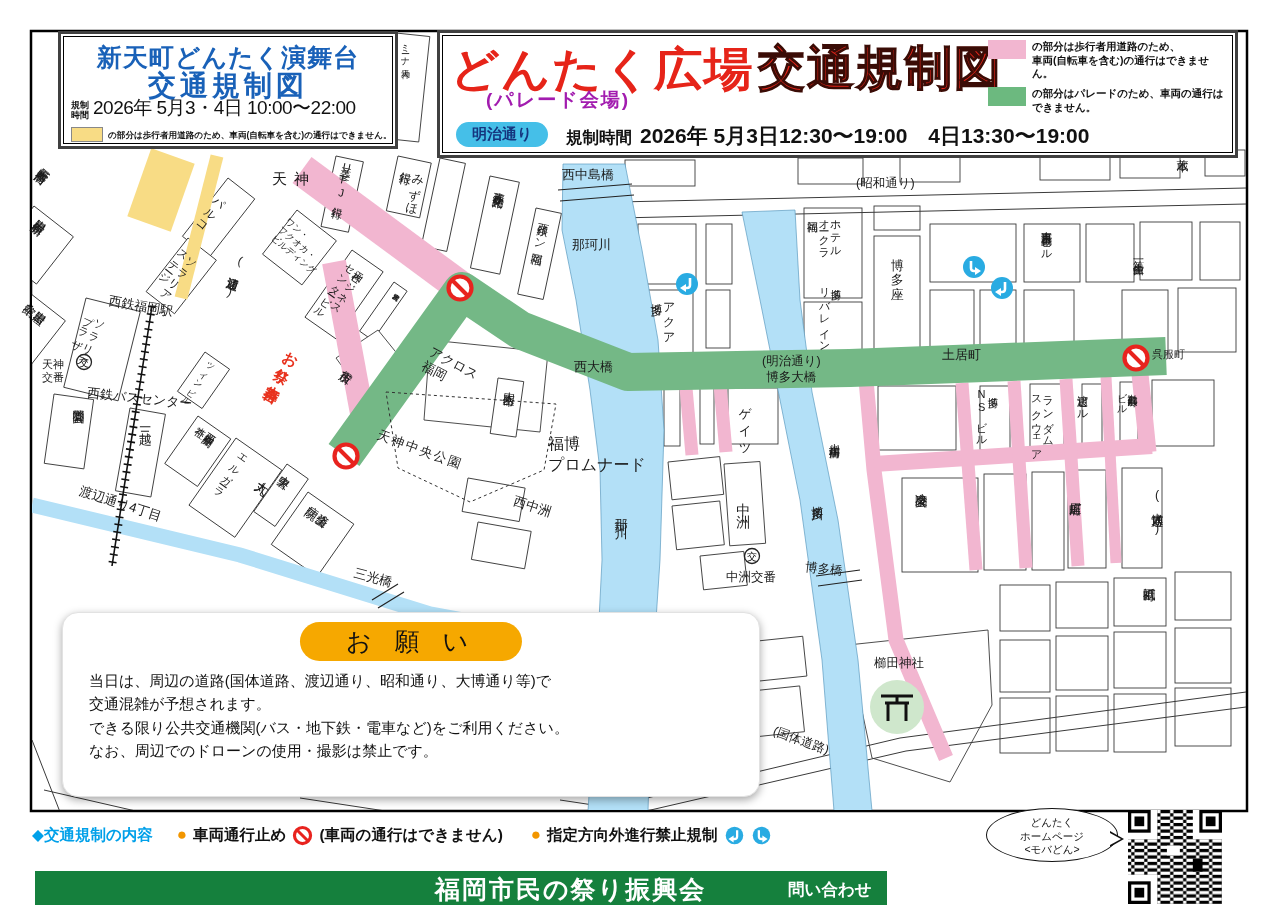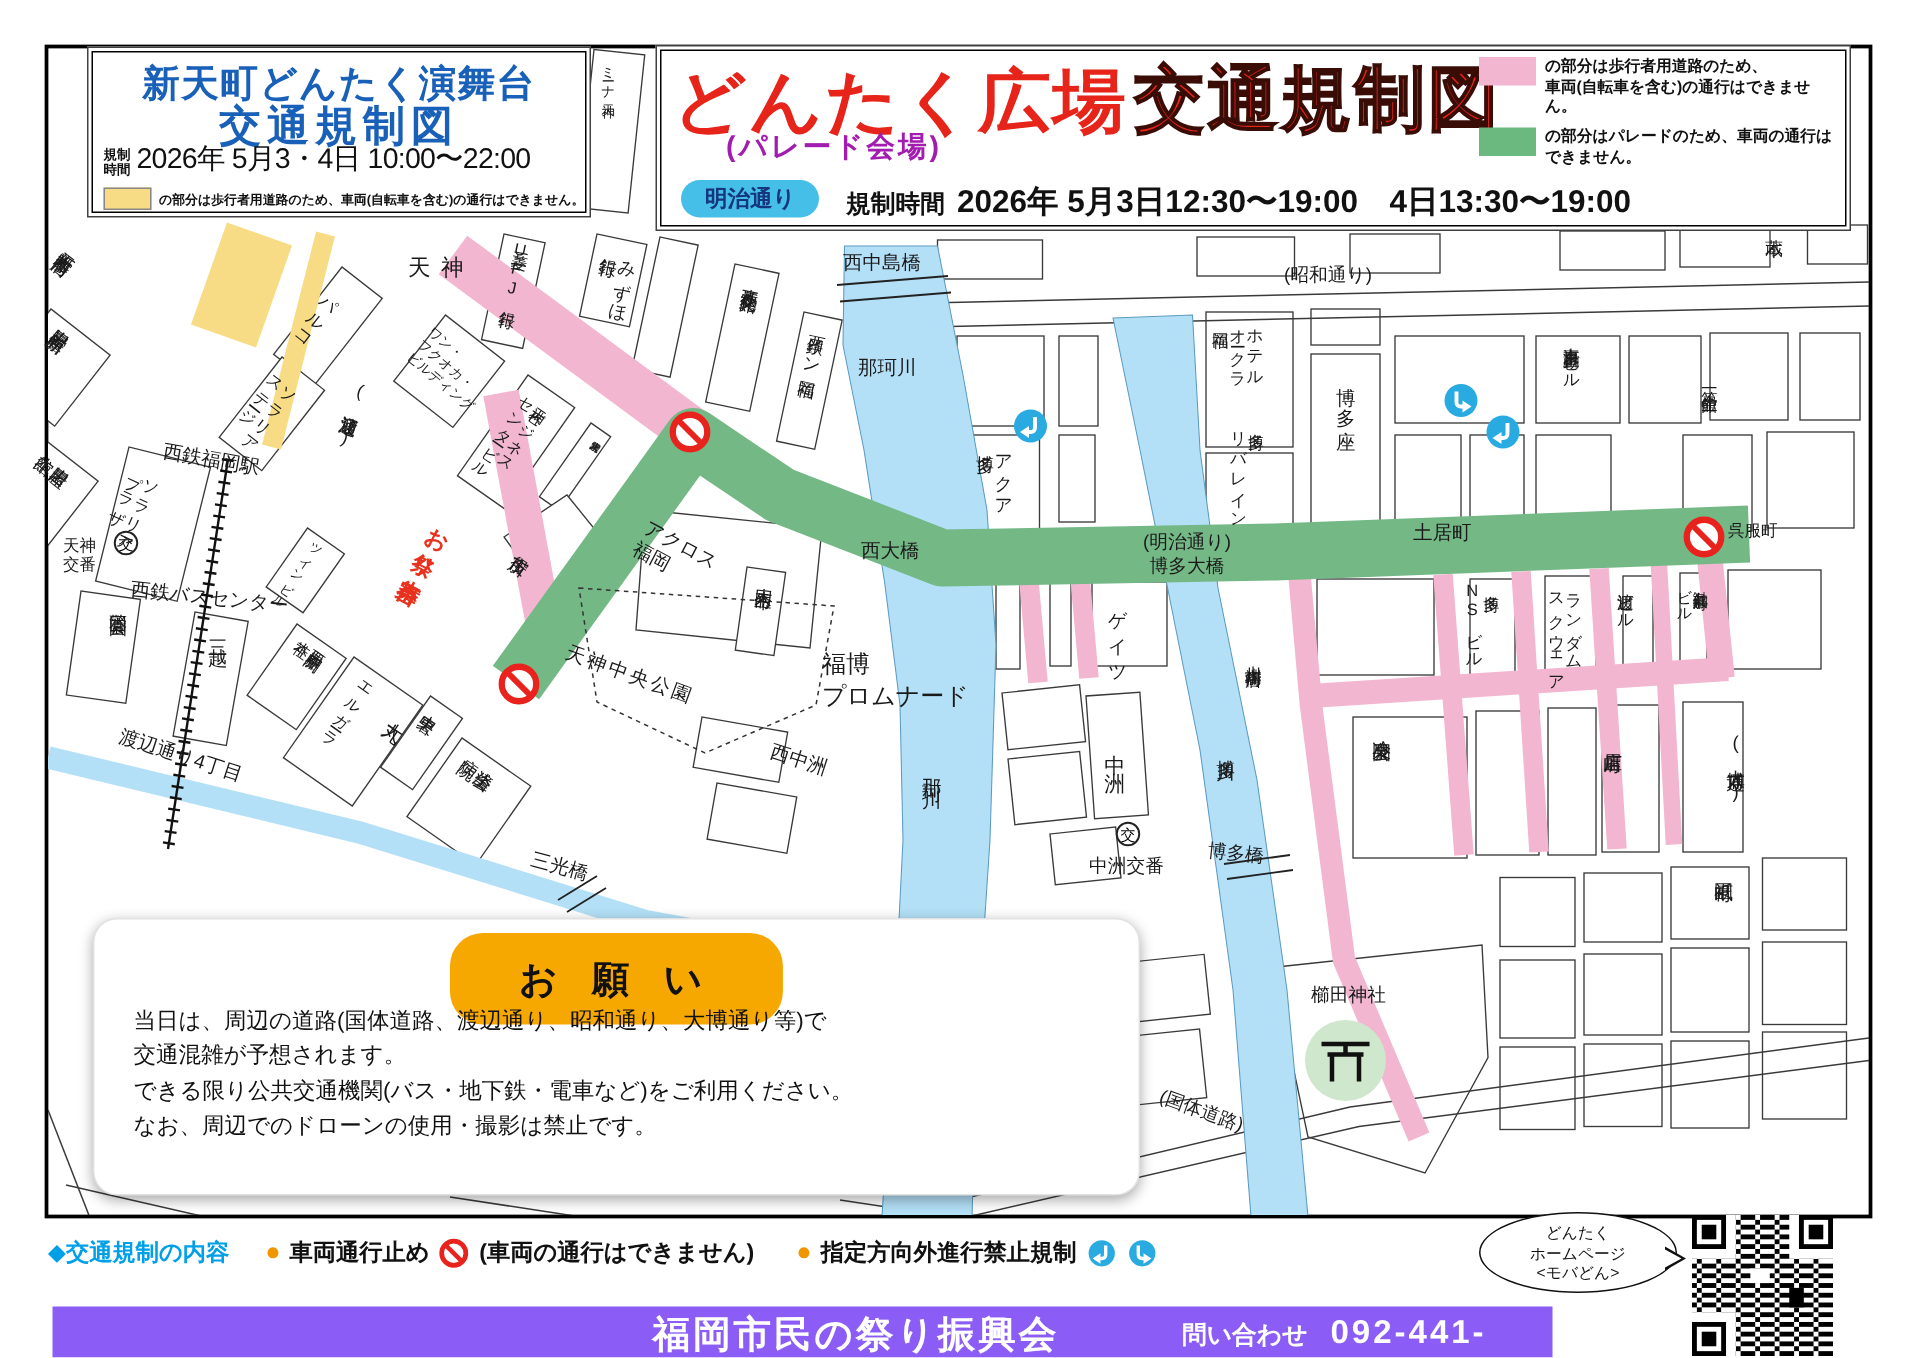--- a/index.html
+++ b/index.html
@@ -3,21 +3,21 @@
 <meta charset="utf-8">
 <style>
   html,body{margin:0;padding:0}
   body{width:1280px;height:905px;position:relative;background:#fff;
        font-family:"Liberation Sans","DejaVu Sans",sans-serif;overflow:hidden;color:#111}
   
   .ml{position:absolute;font-size:12px;line-height:1.15;white-space:pre-line;
       transform-origin:0 0;color:#1a1a1a;z-index:5}
   .v{writing-mode:vertical-rl;text-orientation:upright;letter-spacing:1px;line-height:1.05}
   
-  .dbl{position:absolute;background:#fff;border:1px solid #404040;z-index:20}
+  .dbl{position:absolute;background:#fff;border:3px solid #404040;z-index:20}
   .dbl::after{content:"";position:absolute;inset:2px;border:1px solid #000;pointer-events:none}
   
   .stage-title{position:absolute;width:100%;text-align:center;font-weight:bold;color:#1961b8}
   .stage-time-label{position:absolute;left:10px;top:66px;font-size:9px;font-weight:bold;white-space:pre-line;line-height:1.15}
   .stage-time{position:absolute;left:32px;top:61px;font-size:19px;font-weight:normal;letter-spacing:-.5px}
   .stage-legend{position:absolute;left:10px;top:93px;display:flex;align-items:flex-end;gap:5px}
   .swatch{display:inline-block;border:1px solid #888}
   
   .mh-t1{position:absolute;left:10px;top:6px;font-size:46px;font-weight:bold;color:#e62419;letter-spacing:1px;transform:scaleX(1.06);transform-origin:0 0}
   .mh-sub{position:absolute;left:46px;top:54px;font-size:19px;font-weight:bold;color:#a21caf;letter-spacing:2px}
@@ -27,29 +27,29 @@
             font-size:15px;padding:3px 16px;border-radius:15px}
   .mh-time-label{position:absolute;left:126px;top:94px;font-size:16.5px;font-weight:bold}
   .mh-time{position:absolute;left:200px;top:89px;font-size:21px;font-weight:bold}
   .mh-legend{position:absolute;left:548px;top:7px;width:242px}
   .mh-legend-row{display:flex;gap:6px;margin-bottom:6px}
   .mh-legend-row .txt{font-size:10.5px;font-weight:bold;line-height:1.3;white-space:pre-line}
   
   .notice{position:absolute;left:62px;top:612px;width:696px;height:183px;background:#fff;
           border-radius:16px;box-shadow:0 3px 9px rgba(0,0,0,.35);border:1px solid #e2e2e2;z-index:15}
   .notice-pill{position:absolute;left:50%;top:9px;transform:translateX(-50%);background:#f6a800;
-               border-radius:22px;padding:14px 46px;font-size:25px;font-weight:bold;letter-spacing:8px;white-space:nowrap}
+               border-radius:22px;padding:3px 46px;font-size:25px;font-weight:normal;letter-spacing:8px;white-space:nowrap}
   .notice-body{position:absolute;left:26px;top:56px;right:7px;font-size:15px;line-height:1.55;white-space:pre-line}
   
   .legend-bar{position:absolute;left:32px;top:825px;display:flex;align-items:flex-start;gap:6px;
               font-size:15.5px;font-weight:bold;z-index:15}
   .legend-bar .head{color:#00a0e9;margin-right:18px}
   .legend-bar .bullet{color:#f29600;font-size:17px}
   .legend-bar .gap{width:16px}
-  .footer-bar{position:absolute;left:35px;top:871px;width:1000px;height:34px;background:#8b5cf6;z-index:15}
+  .footer-bar{position:absolute;left:35px;top:871px;width:852px;height:34px;background:#15803d;z-index:15}
   .footer-org{position:absolute;left:400px;top:2px;font-size:25px;font-weight:bold;color:#fff;letter-spacing:2px}
   .footer-contact{position:absolute;left:753px;top:8px;font-size:16.5px;font-weight:bold;color:#fff}
   .footer-phone{position:absolute;left:852px;top:4px;font-size:22px;font-weight:bold;color:#fff;letter-spacing:2px}
   
   .bubble{position:absolute;left:986px;top:808px;width:132px;height:54px;background:#fff;border:1.5px solid #111;
           border-radius:50%;text-align:center;font-size:10.5px;line-height:1.3;padding-top:7px;box-sizing:border-box;
           white-space:pre-line;z-index:16}
   .bubble::after{content:"";position:absolute;right:-15px;top:22px;border:8px solid transparent;border-left:14px solid #111}
   .bubble::before{content:"";position:absolute;right:-10px;top:24px;border:6px solid transparent;border-left:11px solid #fff;z-index:1}
   .qr{position:absolute;left:1128px;top:810px;width:94px;height:94px;z-index:16}

